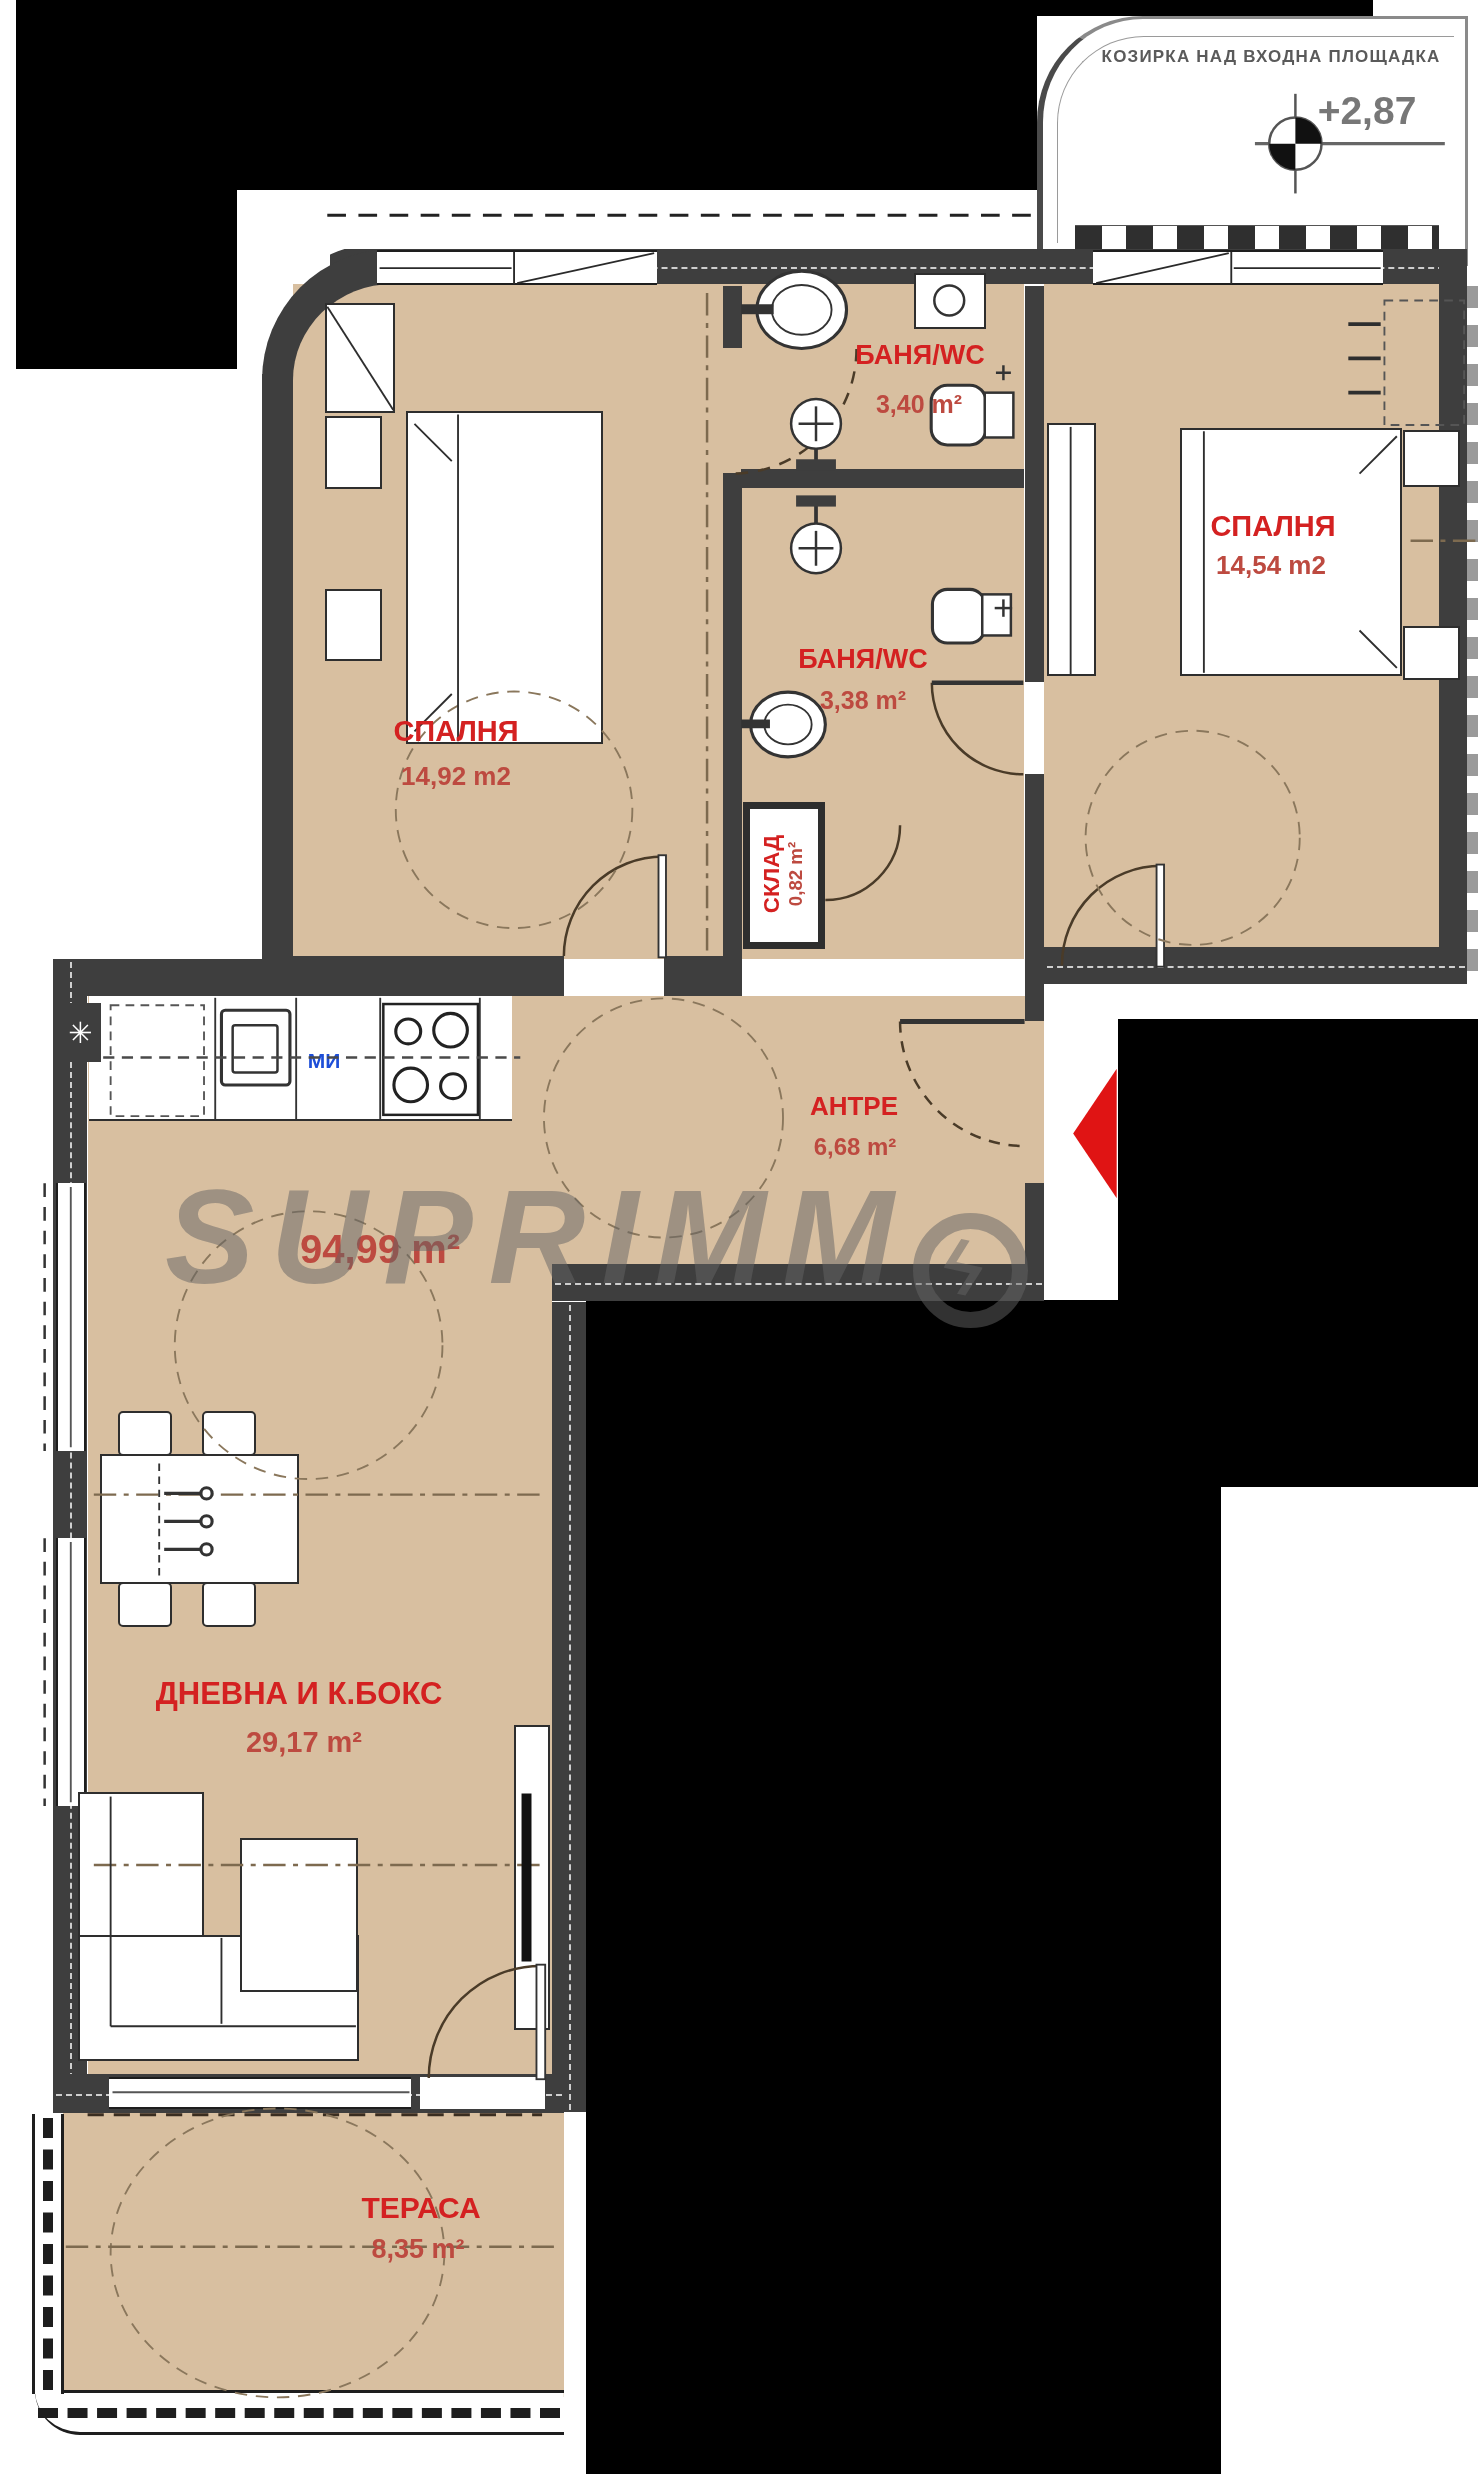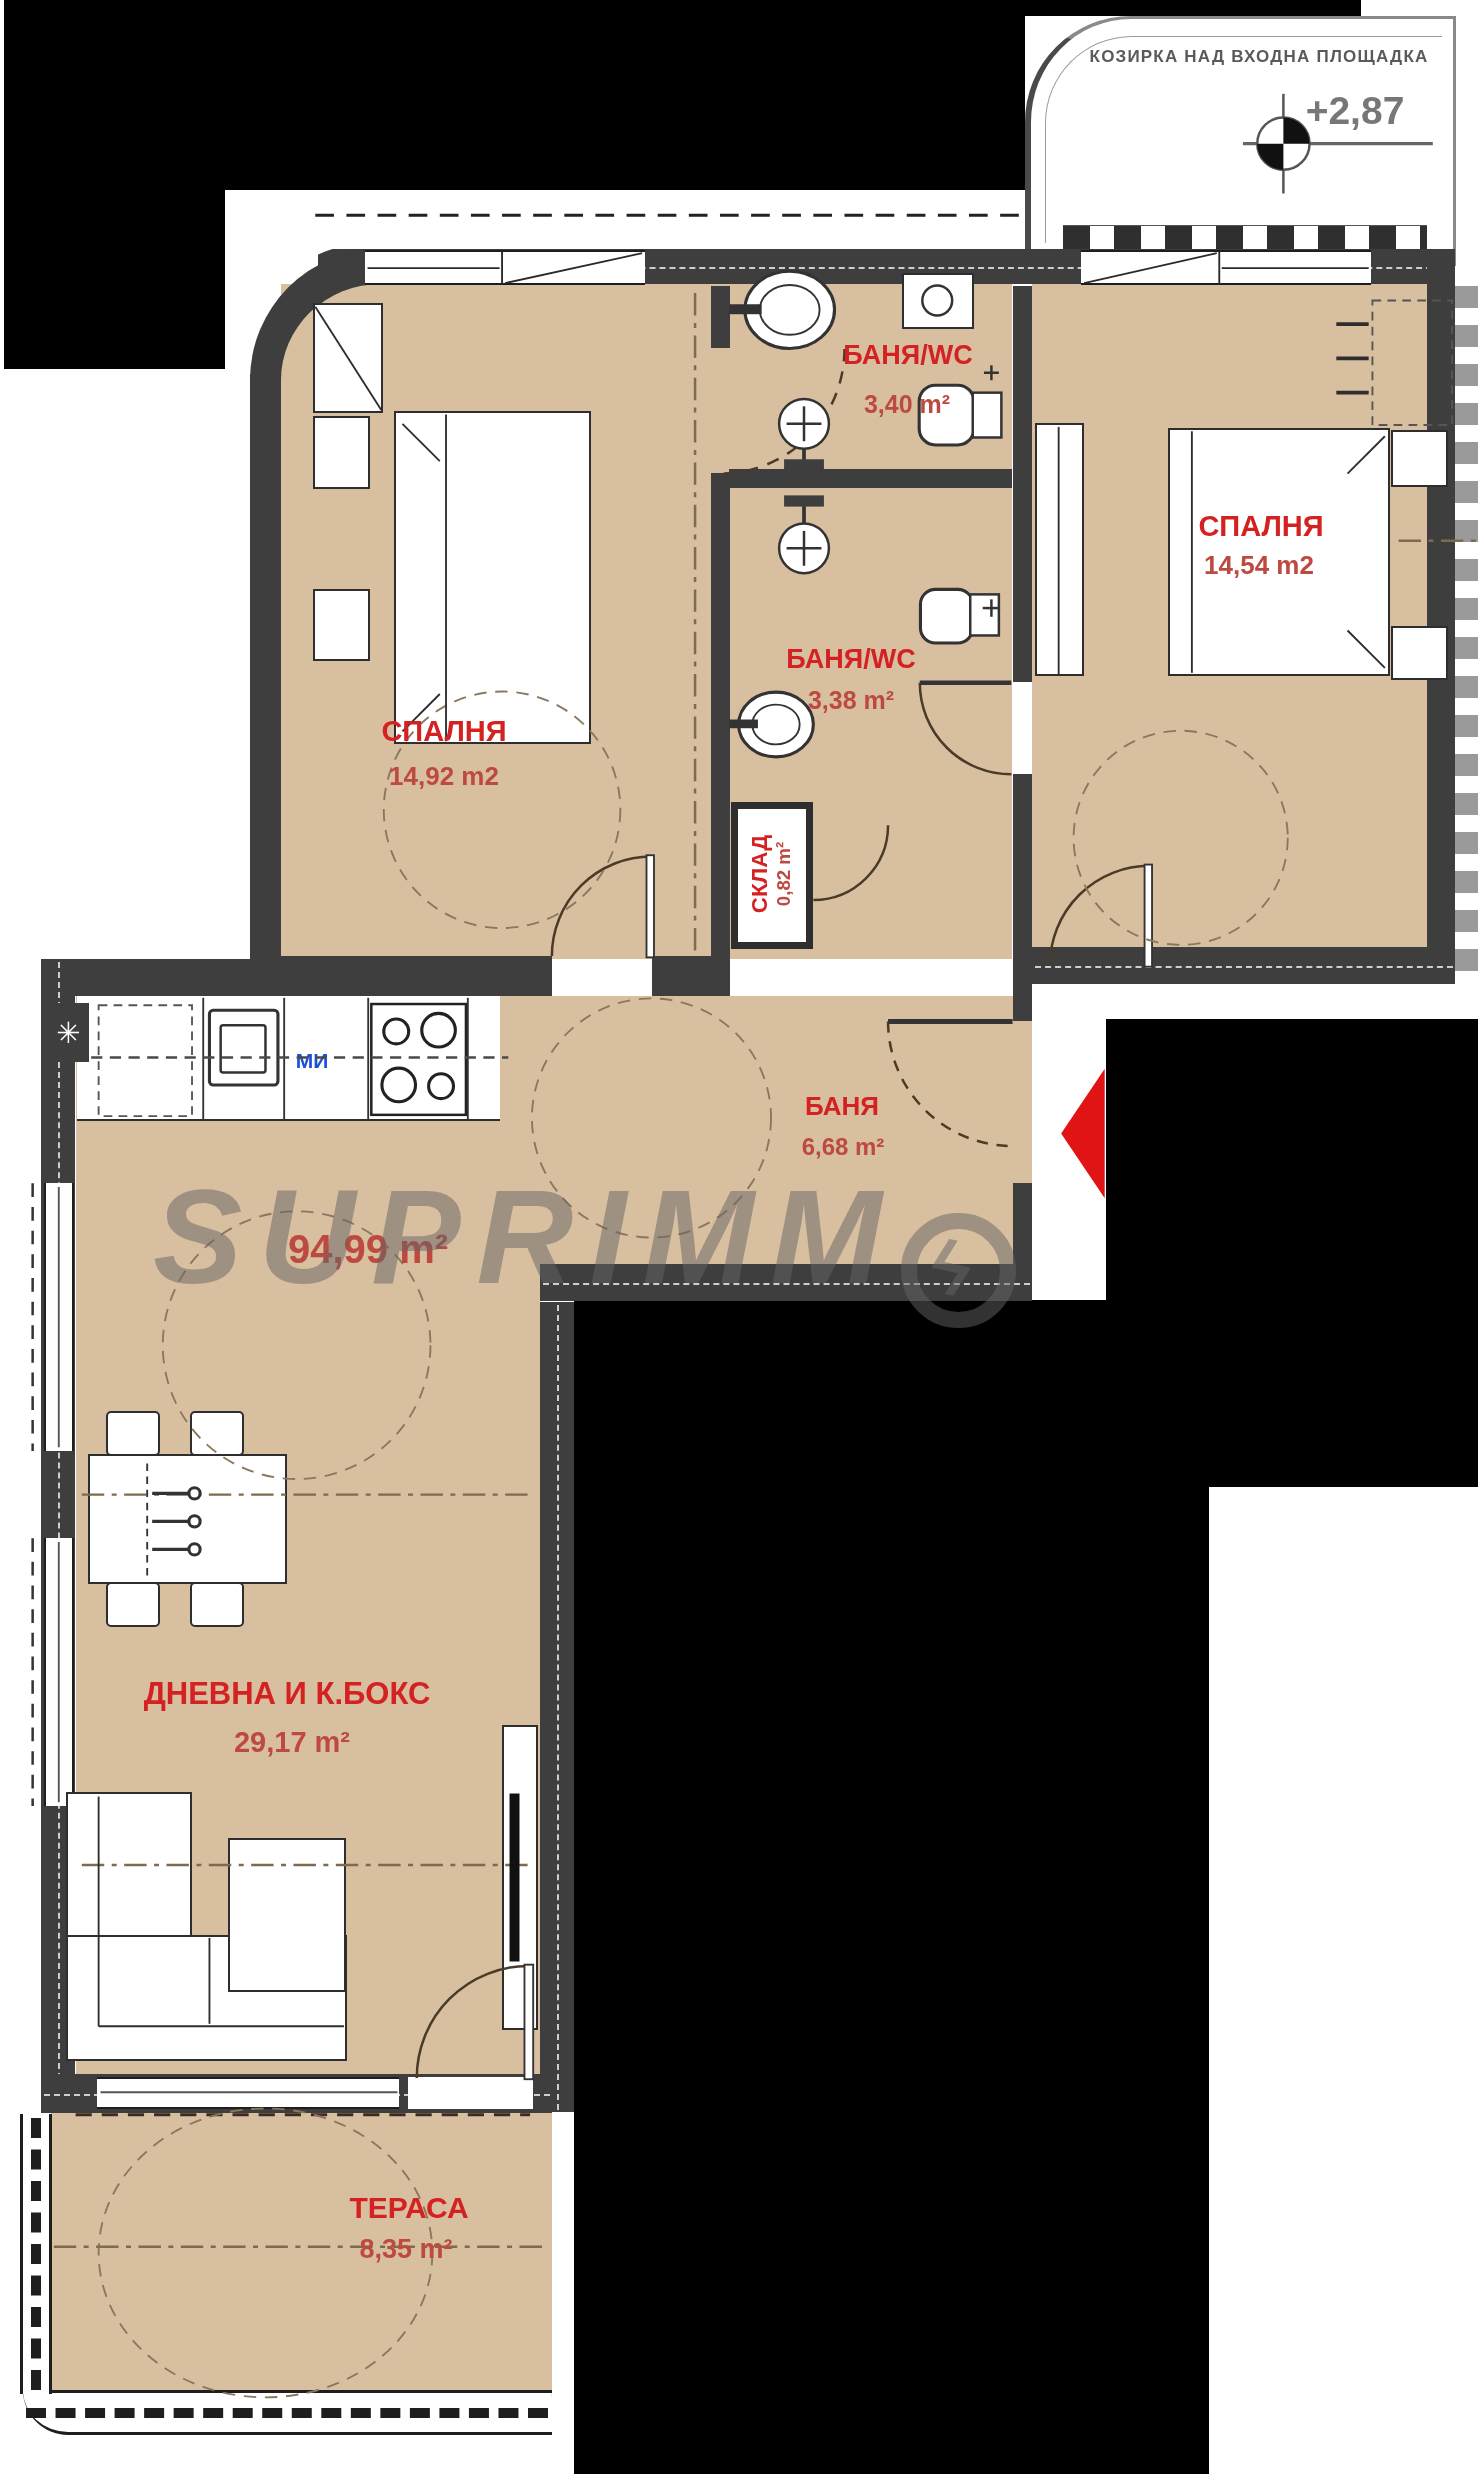--- a/index.html
+++ b/index.html
@@ -1,18 +1,18 @@
 <!DOCTYPE html>
 <html style="font-size:10px"><head>
 <meta charset="utf-8">
 <style>
   html,body{margin:0;padding:0;background:#fff;}
   body{width:1478px;height:2475px;position:relative;overflow:hidden;
        font-family:"Liberation Sans", sans-serif;}
-  #plan{position:absolute;left:4px;top:0;width:1224px;height:2475px;}
+  #plan{position:absolute;left:16px;top:0;width:1224px;height:2475px;}
   .abs{position:absolute;}
   .blackbg{position:absolute;background:#000;z-index:0;}
   .floor{position:absolute;background:#d8bfa0;z-index:2;}
   .wall{position:absolute;background:#3e3e3e;z-index:3;}
   .wdash-h::after{content:"";position:absolute;left:2.5px;right:2.5px;top:50%;
       border-top:2.5px dashed rgba(255,255,255,.75);}
   .wdash-v::after{content:"";position:absolute;top:2.5px;bottom:2.5px;left:50%;
       border-left:2.5px dashed rgba(255,255,255,.75);}
   .win{position:absolute;background:#fff;border-top:2.5px solid #1e1e1e;
       border-bottom:2.5px solid #1e1e1e;box-sizing:border-box;z-index:4;}
@@ -321,21 +321,21 @@
   <div class="lbl val" style="left:903px;top:404px;font-size:25px;">3,40 m²</div>
 
   <div class="lbl" style="left:847px;top:659px;font-size:27px;">БАНЯ/WC</div>
   <div class="lbl val" style="left:847px;top:700px;font-size:25px;">3,38 m²</div>
 
   <div class="skl-label" style="left:767px;top:874px;">
     <div style="font-size:22.4px;">СКЛАД</div>
     <div class="val" style="font-size:18.7px;">0,82 m²</div>
   </div>
 
-  <div class="lbl" style="left:838px;top:1106px;font-size:26px;">БАНЯ</div>
+  <div class="lbl" style="left:838px;top:1106px;font-size:26px;">АНТРЕ</div>
   <div class="lbl val" style="left:839px;top:1147px;font-size:24px;">6,68 m²</div>
 
   <div class="lbl val" style="left:364px;top:1249px;font-size:40px;">94,99 m²</div>
 
   <div class="lbl" style="left:283px;top:1694px;font-size:31px;">ДНЕВНА И К.БОКС</div>
   <div class="lbl val" style="left:288px;top:1742px;font-size:29px;text-align:right;">29,17 m²</div>
 
   <div class="lbl" style="left:405px;top:2208px;font-size:30px;">ТЕРАСА</div>
   <div class="lbl val" style="left:402px;top:2249px;font-size:27px;">8,35 m²</div>
 

